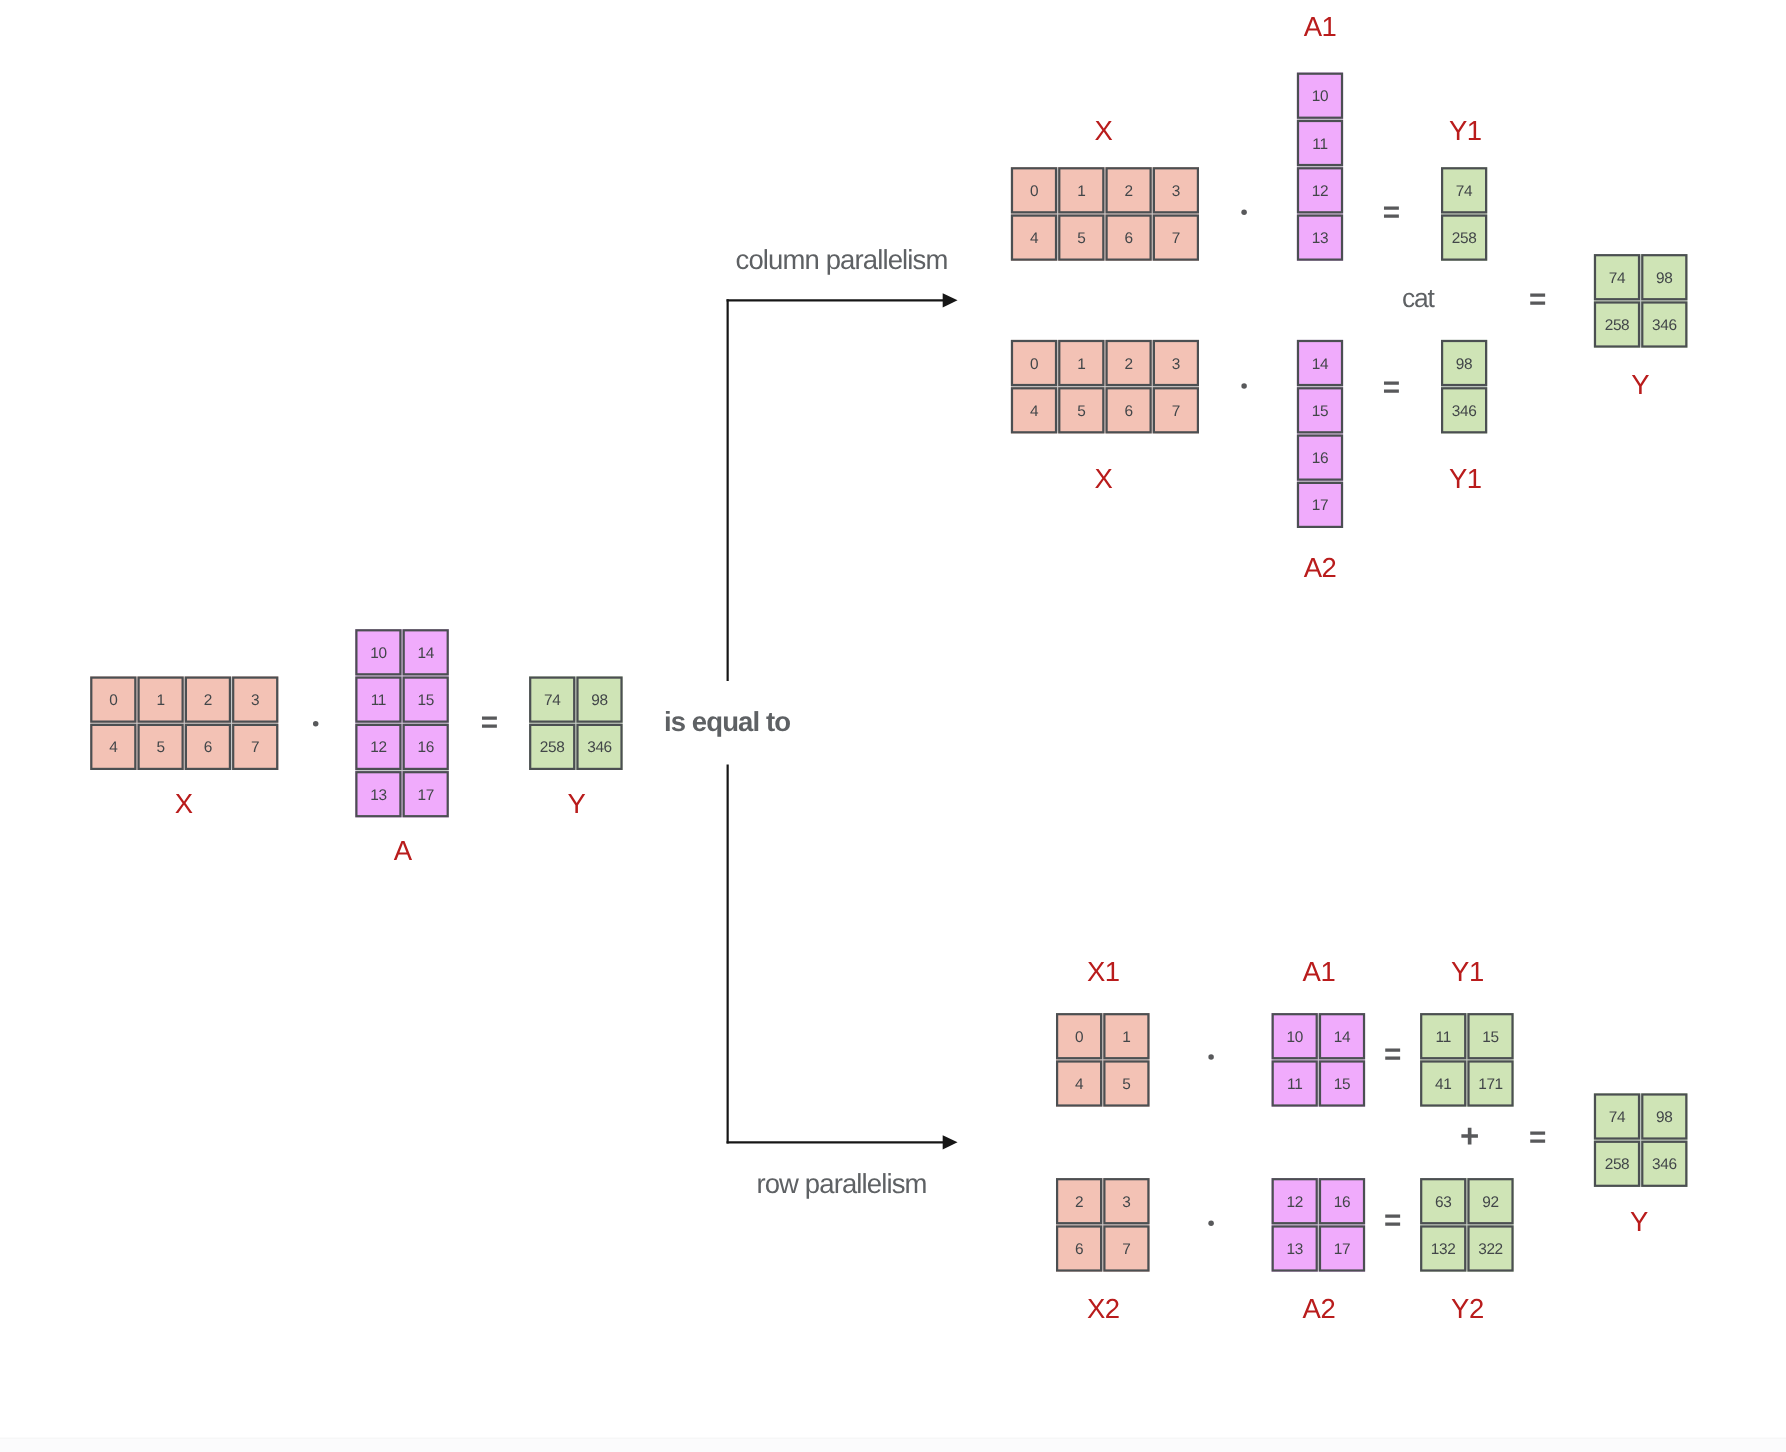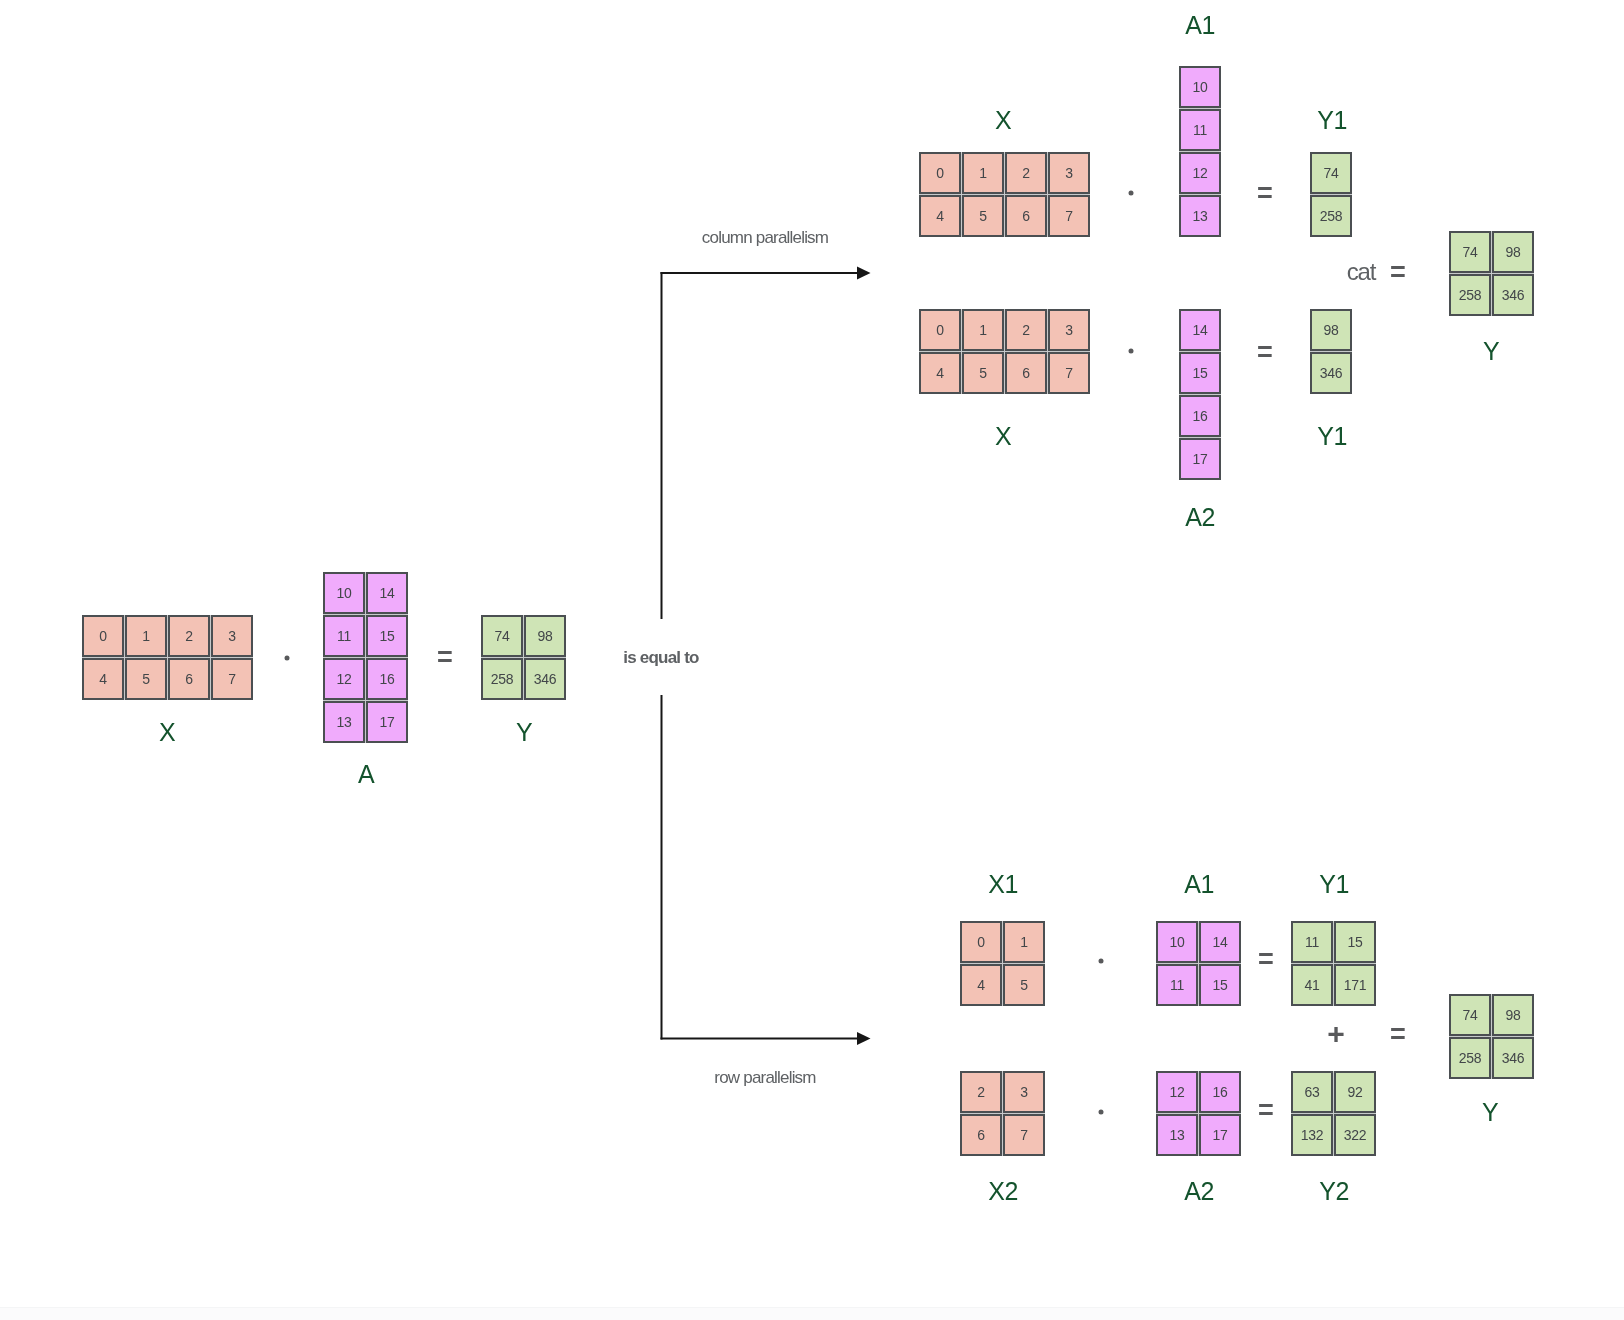--- a/index.html
+++ b/index.html
@@ -41,27 +41,27 @@
   }
   .fill-salmon .cell { background: #f3c2b5; }
   .fill-purple .cell { background: #f0abfc; }
   .fill-green  .cell { background: #cfe4b6; }
   .mlabel {
     position: absolute;
     transform: translate(-50%, -50%);
     font-size: 25px;
     letter-spacing: -0.5px;
     line-height: 1;
-    color: #14532d;
+    color: #b91c1c;
     white-space: nowrap;
   }
   .caption {
     position: absolute;
     transform: translate(-50%, -50%);
-    font-size: 17px;
+    font-size: 25px;
     letter-spacing: -0.8px;
     line-height: 1;
     color: #5e6164;
     white-space: nowrap;
   }
   .op {
     position: absolute;
     transform: translate(-50%, -50%);
     line-height: 1;
     color: #58595b;
@@ -103,21 +103,21 @@
       <polygon points="857,1032 857,1045 870.5,1038.5"></polygon>
     </g>
   </svg>
 
   <div class="caption" style="left:765px; top:237px;">column parallelism</div>
 
   <div class="caption" style="left:661px; top:657px;font-weight:bold;">is equal to</div>
 
   <div class="caption" style="left:765px; top:1077px;">row parallelism</div>
 
-  <div class="caption" style="left:1361px; top:272px; font-size:24px; letter-spacing:-1.1px;">cat</div>
+  <div class="caption" style="left:1289px; top:272px; font-size:24px; letter-spacing:-1.1px;">cat</div>
 
   <div id="footer-strip"></div>
 
 <div class="matrix fill-salmon" style="left: 82px; top: 615px; grid-template-columns: repeat(4, 42px);">
       <div class="cell">0</div>
       <div class="cell">1</div>
       <div class="cell">2</div>
       <div class="cell">3</div>
       <div class="cell">4</div>
       <div class="cell">5</div>

